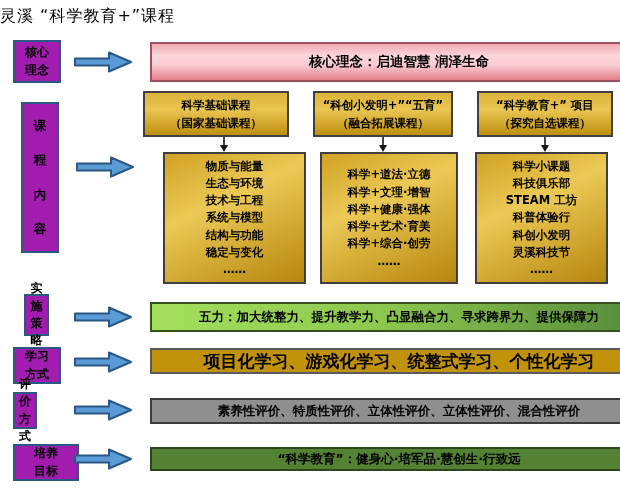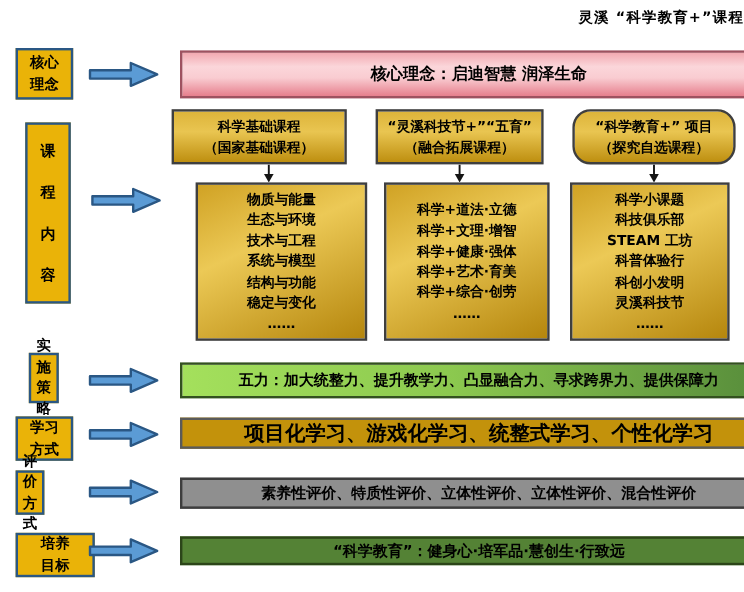--- a/index.html
+++ b/index.html
@@ -9,29 +9,29 @@
     width: 620px;
     height: 493px;
     background: #ffffff;
     font-family: "DejaVu Sans", "Liberation Sans", sans-serif;
     color: #000;
     overflow: hidden;
   }
   .title {
     position: absolute;
     top: 6px; left: 0; right: 0;
-    text-align: right;
-    font-size: 12px;
-    font-weight: bold;
+    text-align: left;
+    font-size: 16px;
+    font-weight: normal;
     letter-spacing: 1px;
   }
   
   .side-label {
     position: absolute;
-    background: #eab308;
+    background: #a21caf;
     border: 2px solid #2A5784;
     display: flex;
     align-items: center;
     justify-content: center;
     text-align: center;
     font-size: 12px;
     font-weight: bold;
     line-height: 1.45;
     white-space: pre-line;
   }
@@ -109,21 +109,21 @@
     text-align: center;
     font-size: 11.5px;
     font-weight: bold;
     line-height: 1.6;
     white-space: pre-line;
     background: linear-gradient(180deg, #DDB43A 0%, #E9C551 40%, #BE8F10 100%);
     border: 2px solid #3F3F3F;
   }
   .ch-1 { left: 143px; width: 146px; }
   .ch-2 { left: 313px; width: 140px; }
-  .ch-3 { left: 477px; width: 136px; border-radius: 15px; }
+  .ch-3 { left: 477px; width: 136px; }
 
   
   .course-list {
     position: absolute;
     top: 152px; height: 132px;
     display: flex;
     align-items: center;
     justify-content: center;
     text-align: center;
     font-size: 11.5px;
@@ -187,21 +187,21 @@
   <div class="h-arrow arr-6">
     <svg viewBox="0 0 60 24" width="60" height="24">
         <path d="M2 8.5 H36 V2.5 L58 12 L36 21.5 V15.5 H2 Z" fill="#5B9BD5" stroke="#2A5784" stroke-width="2" stroke-linejoin="round"></path>
       </svg>
   </div>
 
   <div class="banner banner-pink">核心理念：启迪智慧 润泽生命</div>
 
   <div class="course-header ch-1">科学基础课程
 （国家基础课程）</div>
-  <div class="course-header ch-2">“灵溪科技节+”“五育”
+  <div class="course-header ch-2">“科创小发明+”“五育”
 （融合拓展课程）</div>
   <div class="course-header ch-3">“科学教育+” 项目
 （探究自选课程）</div>
 
   <div class="v-arrow v-arr-1">
     <svg viewBox="0 0 12 15" width="12" height="15">
         <line x1="6" y1="0" x2="6" y2="9" stroke="#151515" stroke-width="1.6"></line>
         <polygon points="2,8 10,8 6,15" fill="#151515"></polygon>
       </svg>
   </div>

